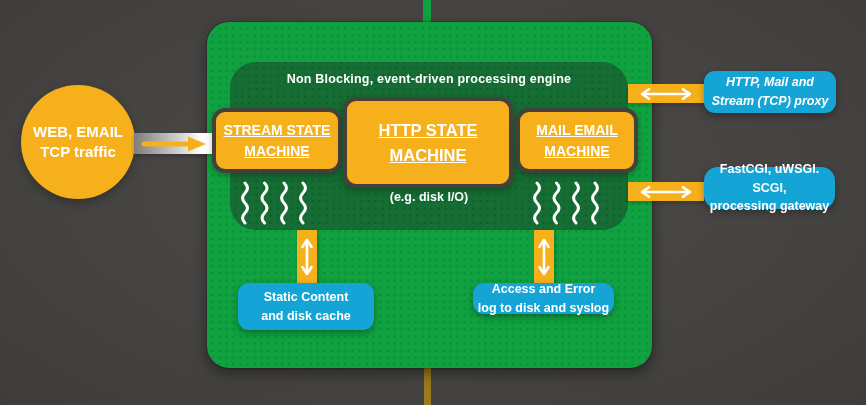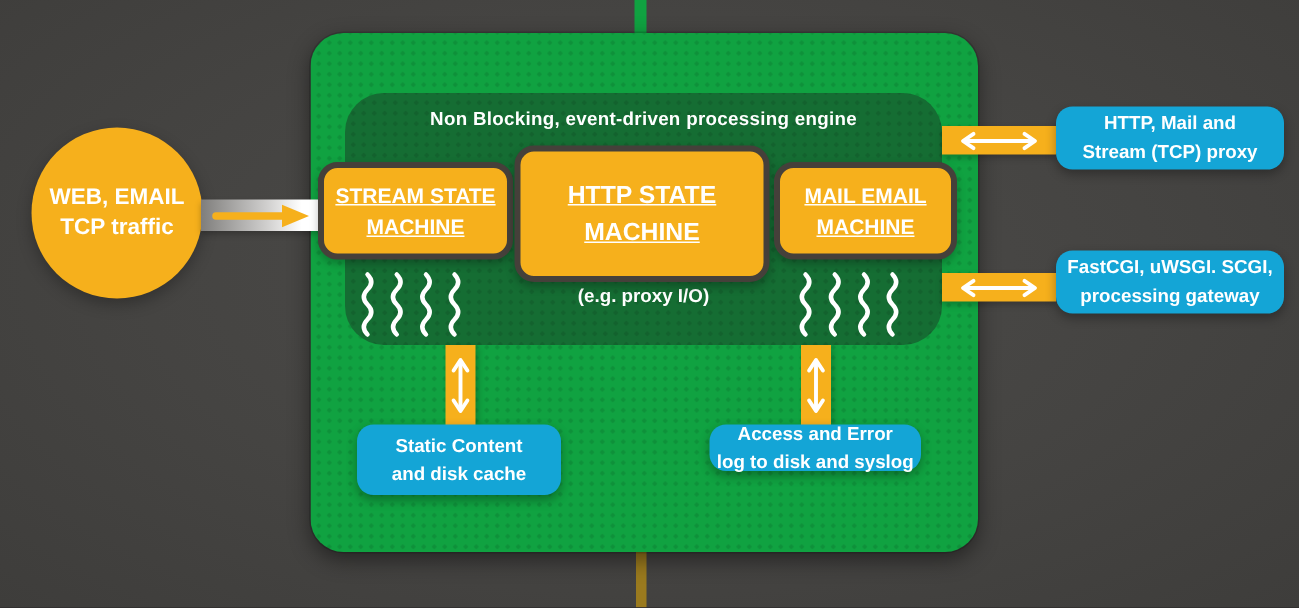--- a/index.html
+++ b/index.html
@@ -80,42 +80,42 @@
     box-shadow:2px 2px 4px rgba(0,0,0,0.18);
   }
   .vbar-static{left:297px;}
   .vbar-logs{left:534px;}
   
   .target{
     position:absolute;background:#14A5D6;border-radius:11px;
     display:flex;align-items:center;justify-content:center;text-align:center;
     font-size:12.5px;line-height:1.5;box-shadow:0 3px 7px rgba(0,0,0,0.32);
   }
-  .target-proxy{left:704px;top:71px;width:152px;height:42px;}
-  .target-gateway{left:704px;top:167px;width:152px;height:42px;}
+  .target-proxy{left:704px;top:71px;width:132px;height:42px;font-style:italic;}
+  .target-gateway{left:704px;top:167px;width:131px;height:42px;border-radius:14px;}
   .target-static{left:238px;top:283px;width:136px;height:47px;}
   .target-logs{left:473px;top:283px;width:141px;height:31px;}
   .line{display:block;}
   svg{display:block;}
 </style>
 </head>
 <body>
 
 <div class="canvas">
 
   <div class="pipe-top"></div>
   <div class="pipe-bottom"></div>
 
   <div class="nginx-box dots"></div>
 
   <div class="engine-box dots"></div>
   <div class="engine-header">Non Blocking, event-driven processing engine</div>
 
   <div class="aux-label">
-    <span class="line">(e.g. proxy I/O)</span>
+    <span class="line">(e.g. disk I/O)</span>
   </div>
 
   <div class="squiggles squiggles-left">
     <svg width="70" height="44" viewBox="0 0 70 44" fill="none" stroke="#fff" stroke-width="3" stroke-linecap="round">
       <path d="M6 2 Q11 7 6 12 T6 22 T6 32 T6 42"></path>
       <path d="M25.5 2 Q30.5 7 25.5 12 T25.5 22 T25.5 32 T25.5 42"></path>
       <path d="M45 2 Q50 7 45 12 T45 22 T45 32 T45 42"></path>
       <path d="M64 2 Q69 7 64 12 T64 22 T64 32 T64 42"></path>
     </svg>
   </div>

